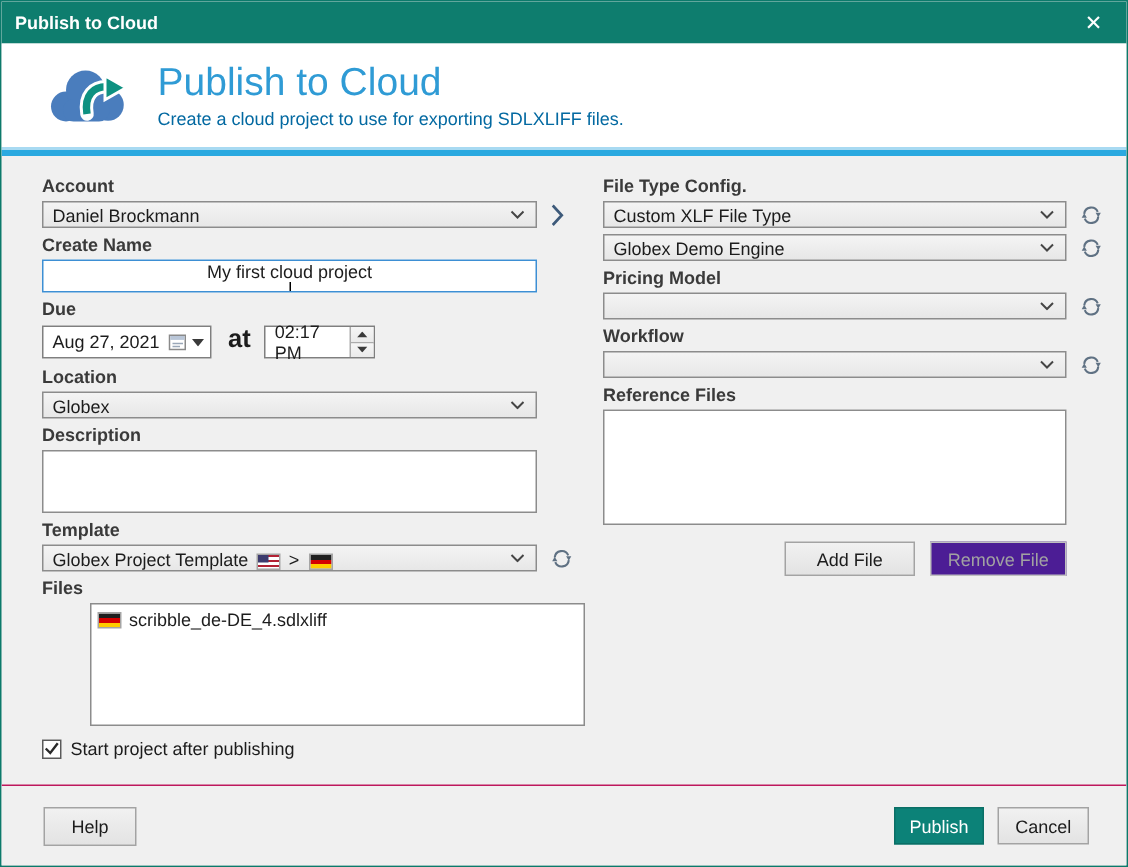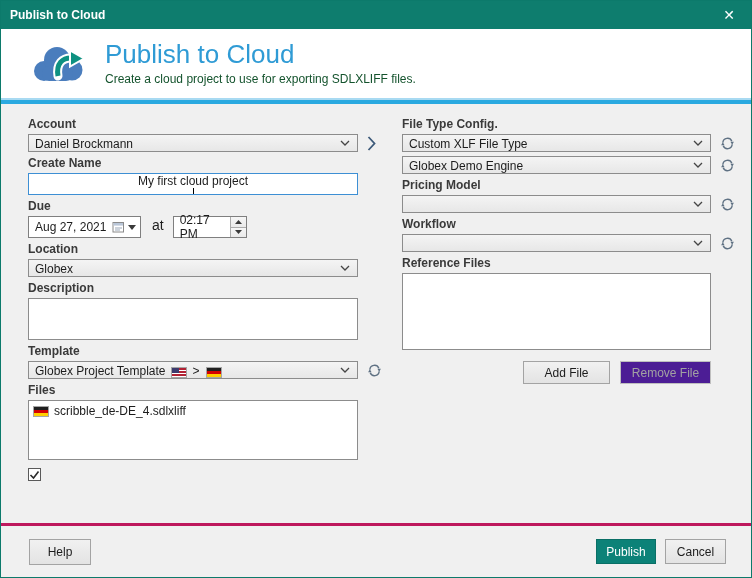--- a/index.html
+++ b/index.html
@@ -11,21 +11,21 @@
   }
   
   .titlebar{height:28px;background:#0e7d6e;display:flex;align-items:center;color:#fff;}
   .titlebar-text{padding-left:9px;font-size:12px;font-weight:700;}
   .titlebar-close{margin-left:auto;width:44px;height:100%;display:flex;align-items:center;justify-content:center;font-size:14px;cursor:default;}
   
   .header{height:69px;background:#fff;display:flex;align-items:center;}
   .cloud-icon{margin-left:30px;line-height:0;}
   .h-text{margin-left:16px;}
   .h-title{font-size:26px;color:#2f9bd5;line-height:1.05;}
-  .h-sub{font-size:12px;color:#14532d;margin-top:3px;}
+  .h-sub{font-size:12px;color:#0369a1;margin-top:3px;}
   .band{height:6px;background:linear-gradient(180deg,#a8daf2 0 2px,#2aa9e0 2px);}
   
   .body{display:flex;padding:13px 0 0 27px;}
   .col-left{width:330px;flex:none;}
   .col-right{width:333px;flex:none;margin-left:44px;}
   .lbl{font-size:12px;font-weight:700;color:#3a3a3a;margin-bottom:3px;line-height:14px;}
   .field{margin-bottom:4px;}
   .row{display:flex;align-items:center;position:relative;}
   .combo{
     height:18px;width:100%;border:1px solid #8c8c8c;
@@ -39,28 +39,28 @@
   .refresh{margin-left:9px;line-height:0;}
   .refresh-abs{position:absolute;left:calc(100% + 9px);line-height:0;}
   .textbox{
     height:22px;border:1px solid #7f7f7f;background:#fff;
     display:flex;align-items:center;padding:0 6px;font-size:12px;
   }
   .textbox.focus{border-color:#3d8fd4;width:100%;flex-direction:column;}
   .caret{width:1px;height:13px;background:#000;margin-left:1px;}
   .date{width:113px;padding-right:4px;}
   .date-icons{margin-left:auto;display:flex;align-items:center;gap:3px;line-height:0;}
-  .at{margin:0 9px 4px 11px;font-size:14px;}
+  .at{margin:0 9px 4px 11px;font-size:17px;font-weight:bold;}
   .time{width:74px;padding:0 0 0 6px;}
   .spin{margin-left:auto;width:16px;height:20px;display:flex;flex-direction:column;border-left:1px solid #ababab;}
   .sbtn{flex:1;background:linear-gradient(180deg,#f6f6f6,#eaeaea);display:flex;align-items:center;justify-content:center;line-height:0;}
   .sbtn.up{border-bottom:1px solid #ababab;}
   .tarea{height:42px;width:100%;border:1px solid #8c8c8c;background:#fff;}
   .listbox{border:1px solid #8c8c8c;background:#fff;width:100%;padding:2px;}
-  .files{height:60px;}
+  .files{height:82px;margin-left:32px;}
   .reflist{height:77px;width:309px;}
   .list-item{display:flex;align-items:center;font-size:12px;padding:1px 2px;white-space:nowrap;}
   .flag{width:16px;height:11px;display:inline-block;border:1px solid #a5a5a5;flex:none;}
   .flag.de{background:linear-gradient(180deg,#1f1f1f 0 34%,#d40000 34% 67%,#ffce00 67%);}
   .flag.us{background:repeating-linear-gradient(180deg,#b22234 0 1.6px,#ffffff 1.6px 3.2px);position:relative;}
   .flag.us::before{content:"";position:absolute;left:0;top:0;width:7px;height:5px;background:#3c3b6e;}
   .file-flag{margin-right:5px;}
   .tpl-flag{margin:0 5px;}
   .tpl-sep{margin:0 1px;font-size:12px;}
   .check-row{display:flex;align-items:center;margin-top:8px;font-size:12px;}
@@ -68,21 +68,21 @@
   .btn{
     height:23px;font-size:12px;font-family:inherit;color:#1c1c1c;
     background:linear-gradient(180deg,#f1f1f1,#e3e3e3);border:1px solid #a3a3a3;
     display:inline-flex;align-items:center;justify-content:center;cursor:default;
   }
   .btn.disabled{color:#a2a2a2;border-color:#bfbfbf;background:#4c1d95;}
   .btn-row{display:flex;justify-content:flex-end;gap:10px;margin-top:11px;width:309px;}
   .btn-row .btn{width:87px;}
   .btn-row .btn.disabled{width:91px;}
   
-  .footer{position:absolute;left:0;right:0;bottom:0;height:54px;border-top:3px solid #be185d;background:#f0f0f0;display:flex;align-items:center;}
+  .footer{position:absolute;left:0;right:0;bottom:0;height:54px;border-top:1px solid #be185d;background:#f0f0f0;display:flex;align-items:center;}
   .btn.help{margin-left:28px;width:62px;height:26px;}
   .footer-right{margin-left:auto;margin-right:25px;display:flex;gap:9px;}
   .btn.publish{background:#0c8278;border-color:#0a6f66;color:#ffffff;width:60px;height:25px;}
   .btn.cancel{width:61px;height:25px;}
 </style>
 </head>
 <body>
 
 <div class="window">
 
@@ -234,20 +234,21 @@
           </div>
         </div>
       </div>
 
       <div class="check-row">
         <span class="checkbox">
           <svg width="11" height="10">
               <polyline points="1.5,5 4.5,8 9.5,1.5" fill="none" stroke="#2a2a2a" stroke-width="1.6"></polyline>
             </svg>
         </span>
+        <span>Start project after publishing</span>
       </div>
 
     </div>
 
     <div class="col-right">
 
       <div class="field">
         <div class="lbl">File Type Config.</div>
         <div class="row">
           <div class="combo">

